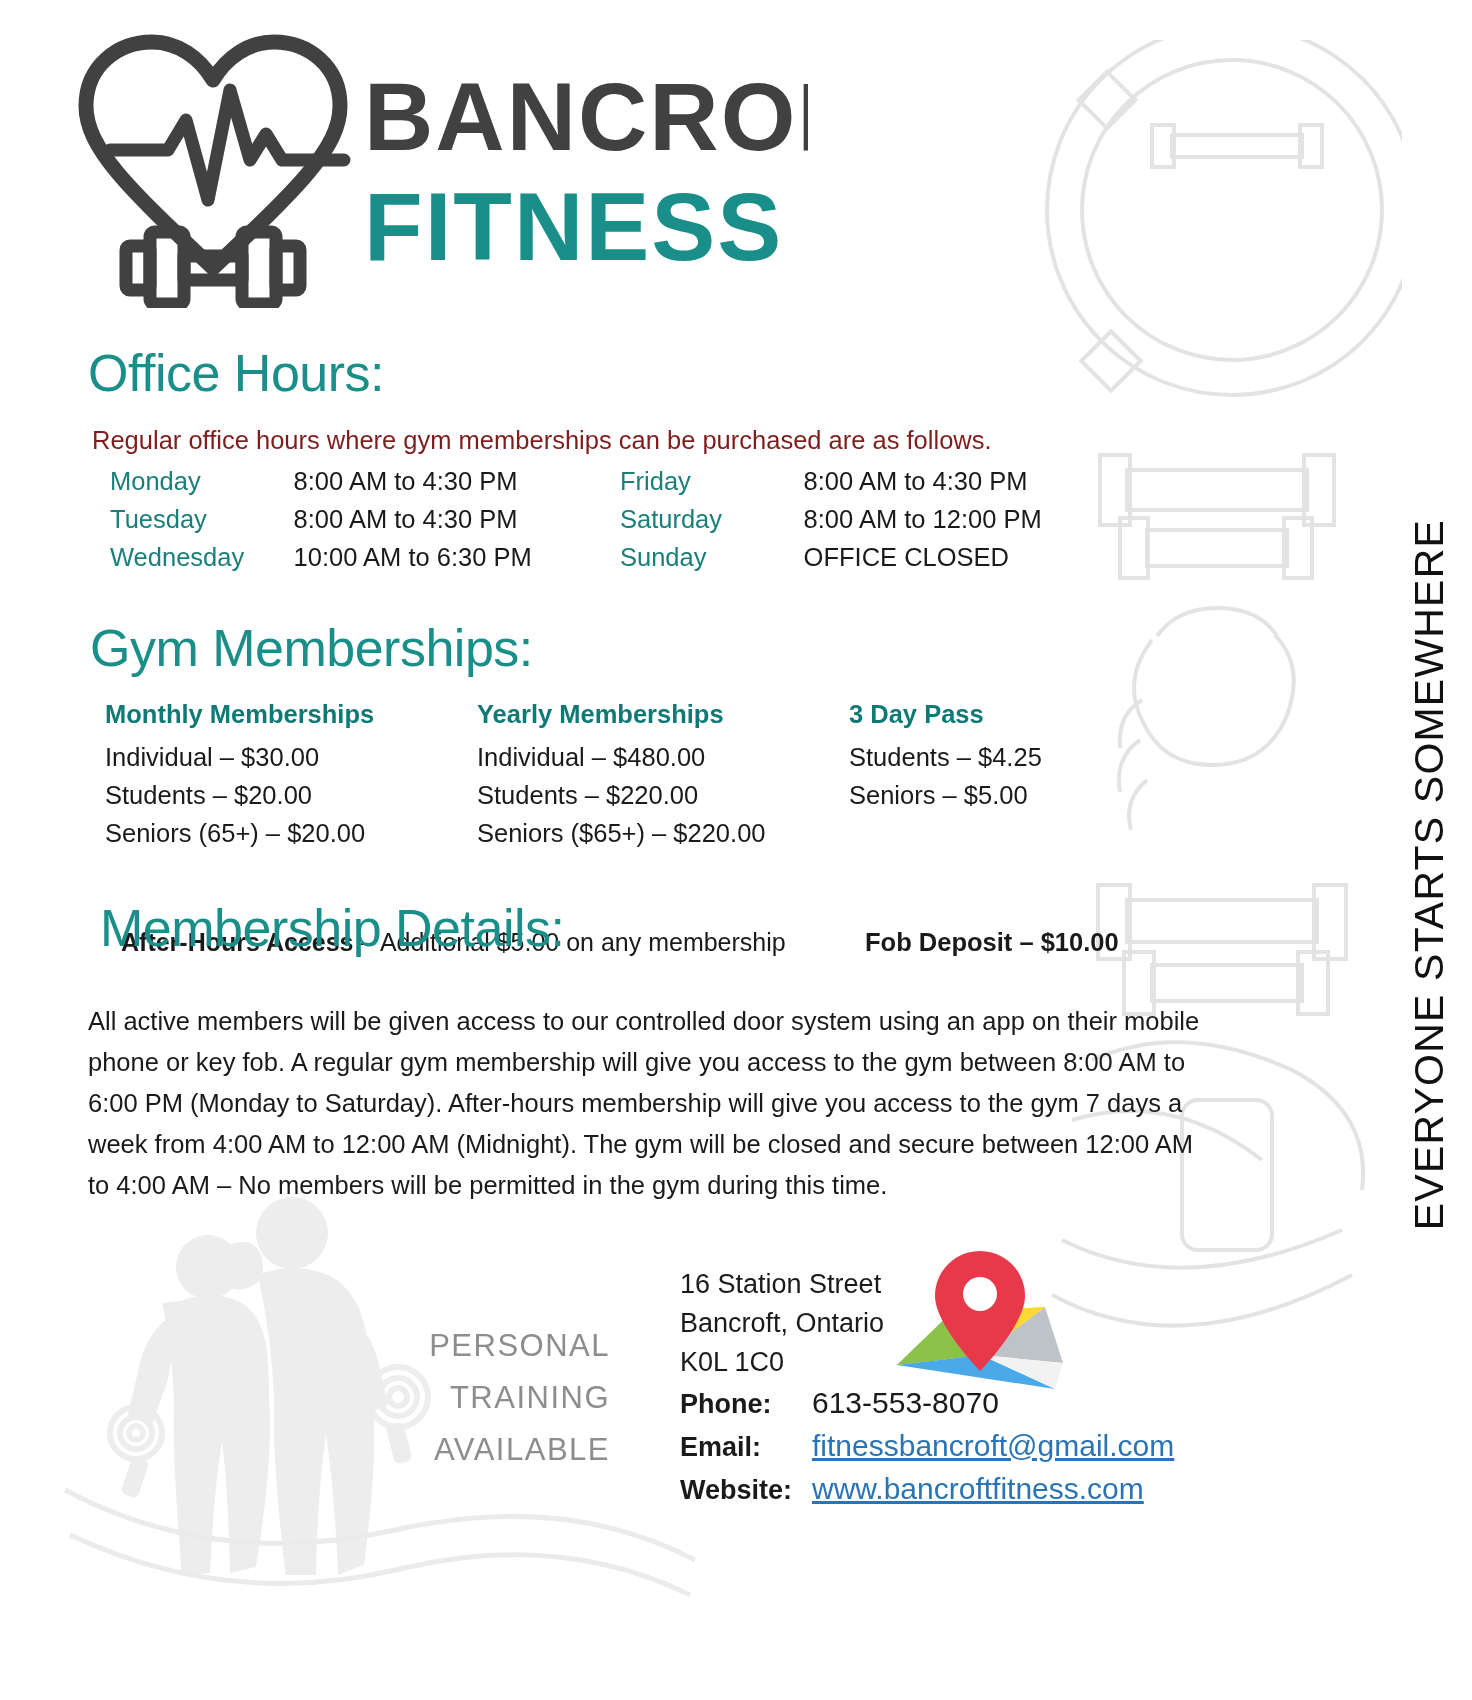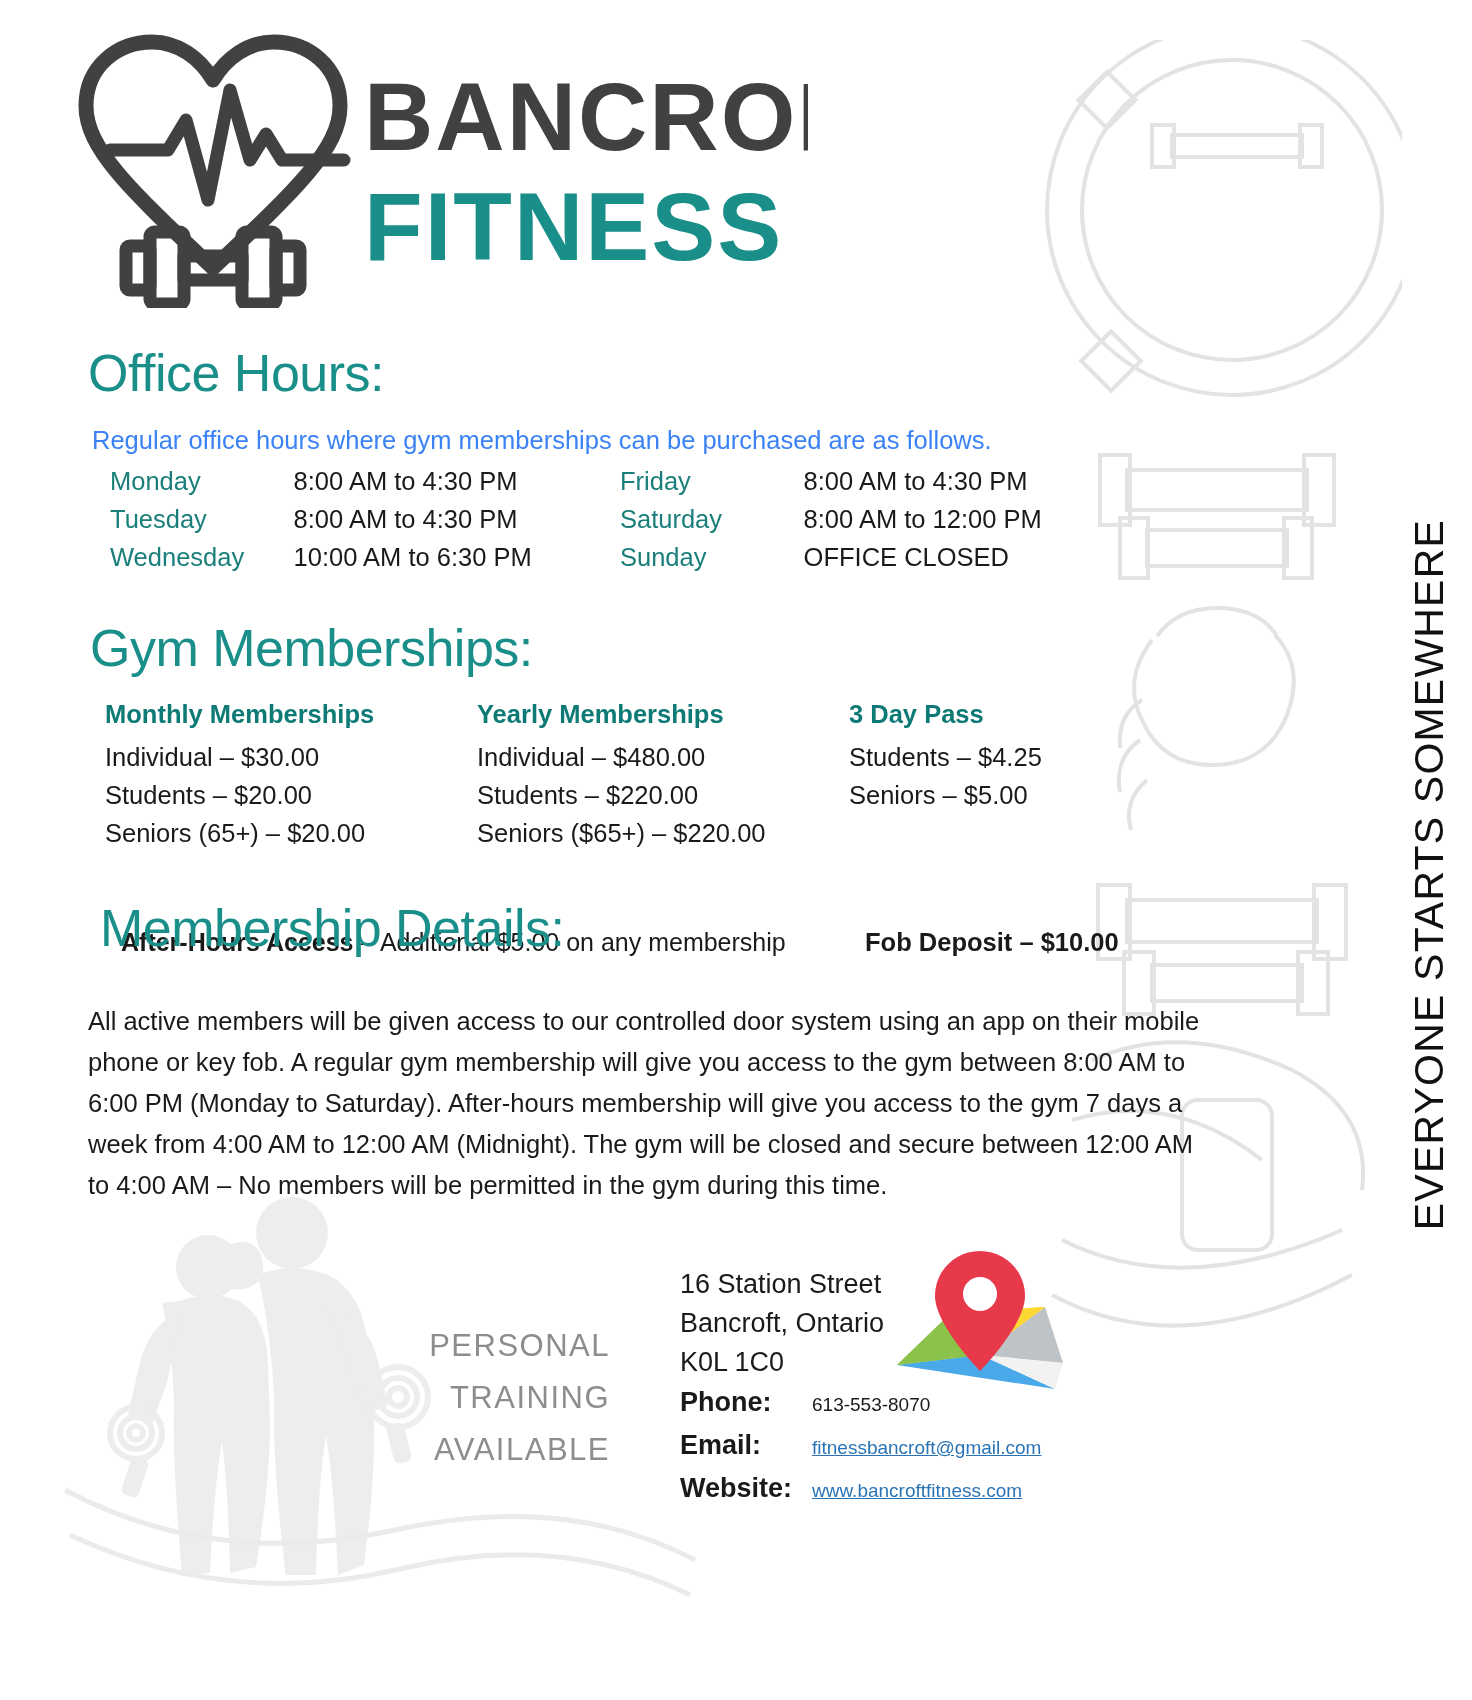--- a/index.html
+++ b/index.html
@@ -116,21 +116,21 @@
     line-height: 56px;
   }
 
   
   #hours-intro {
     position: absolute;
     left: 92px;
     top: 425px;
     font-size: 25.5px;
     line-height: 30px;
-    color: #3b82f6;
+    color: #7f1d1d;
     white-space: nowrap;
   }
   #hours-table {
     position: absolute;
     left: 110px;
     top: 462px;
     width: 1020px;
     border-collapse: collapse;
   }
   #hours-table td {
@@ -243,21 +243,21 @@
     align-items: baseline;
     line-height: 41px;
   }
   .contact-label {
     width: 132px;
     font-size: 27px;
     font-weight: bold;
     color: #1a1a1a;
   }
   .contact-value {
-    font-size: 19px;
+    font-size: 30px;
     color: #1a1a1a;
     white-space: nowrap;
   }
   .contact-value.link {
     color: #2a74b5;
     text-decoration: underline;
   }
   #map-pin {
     position: absolute;
     left: 885px;

